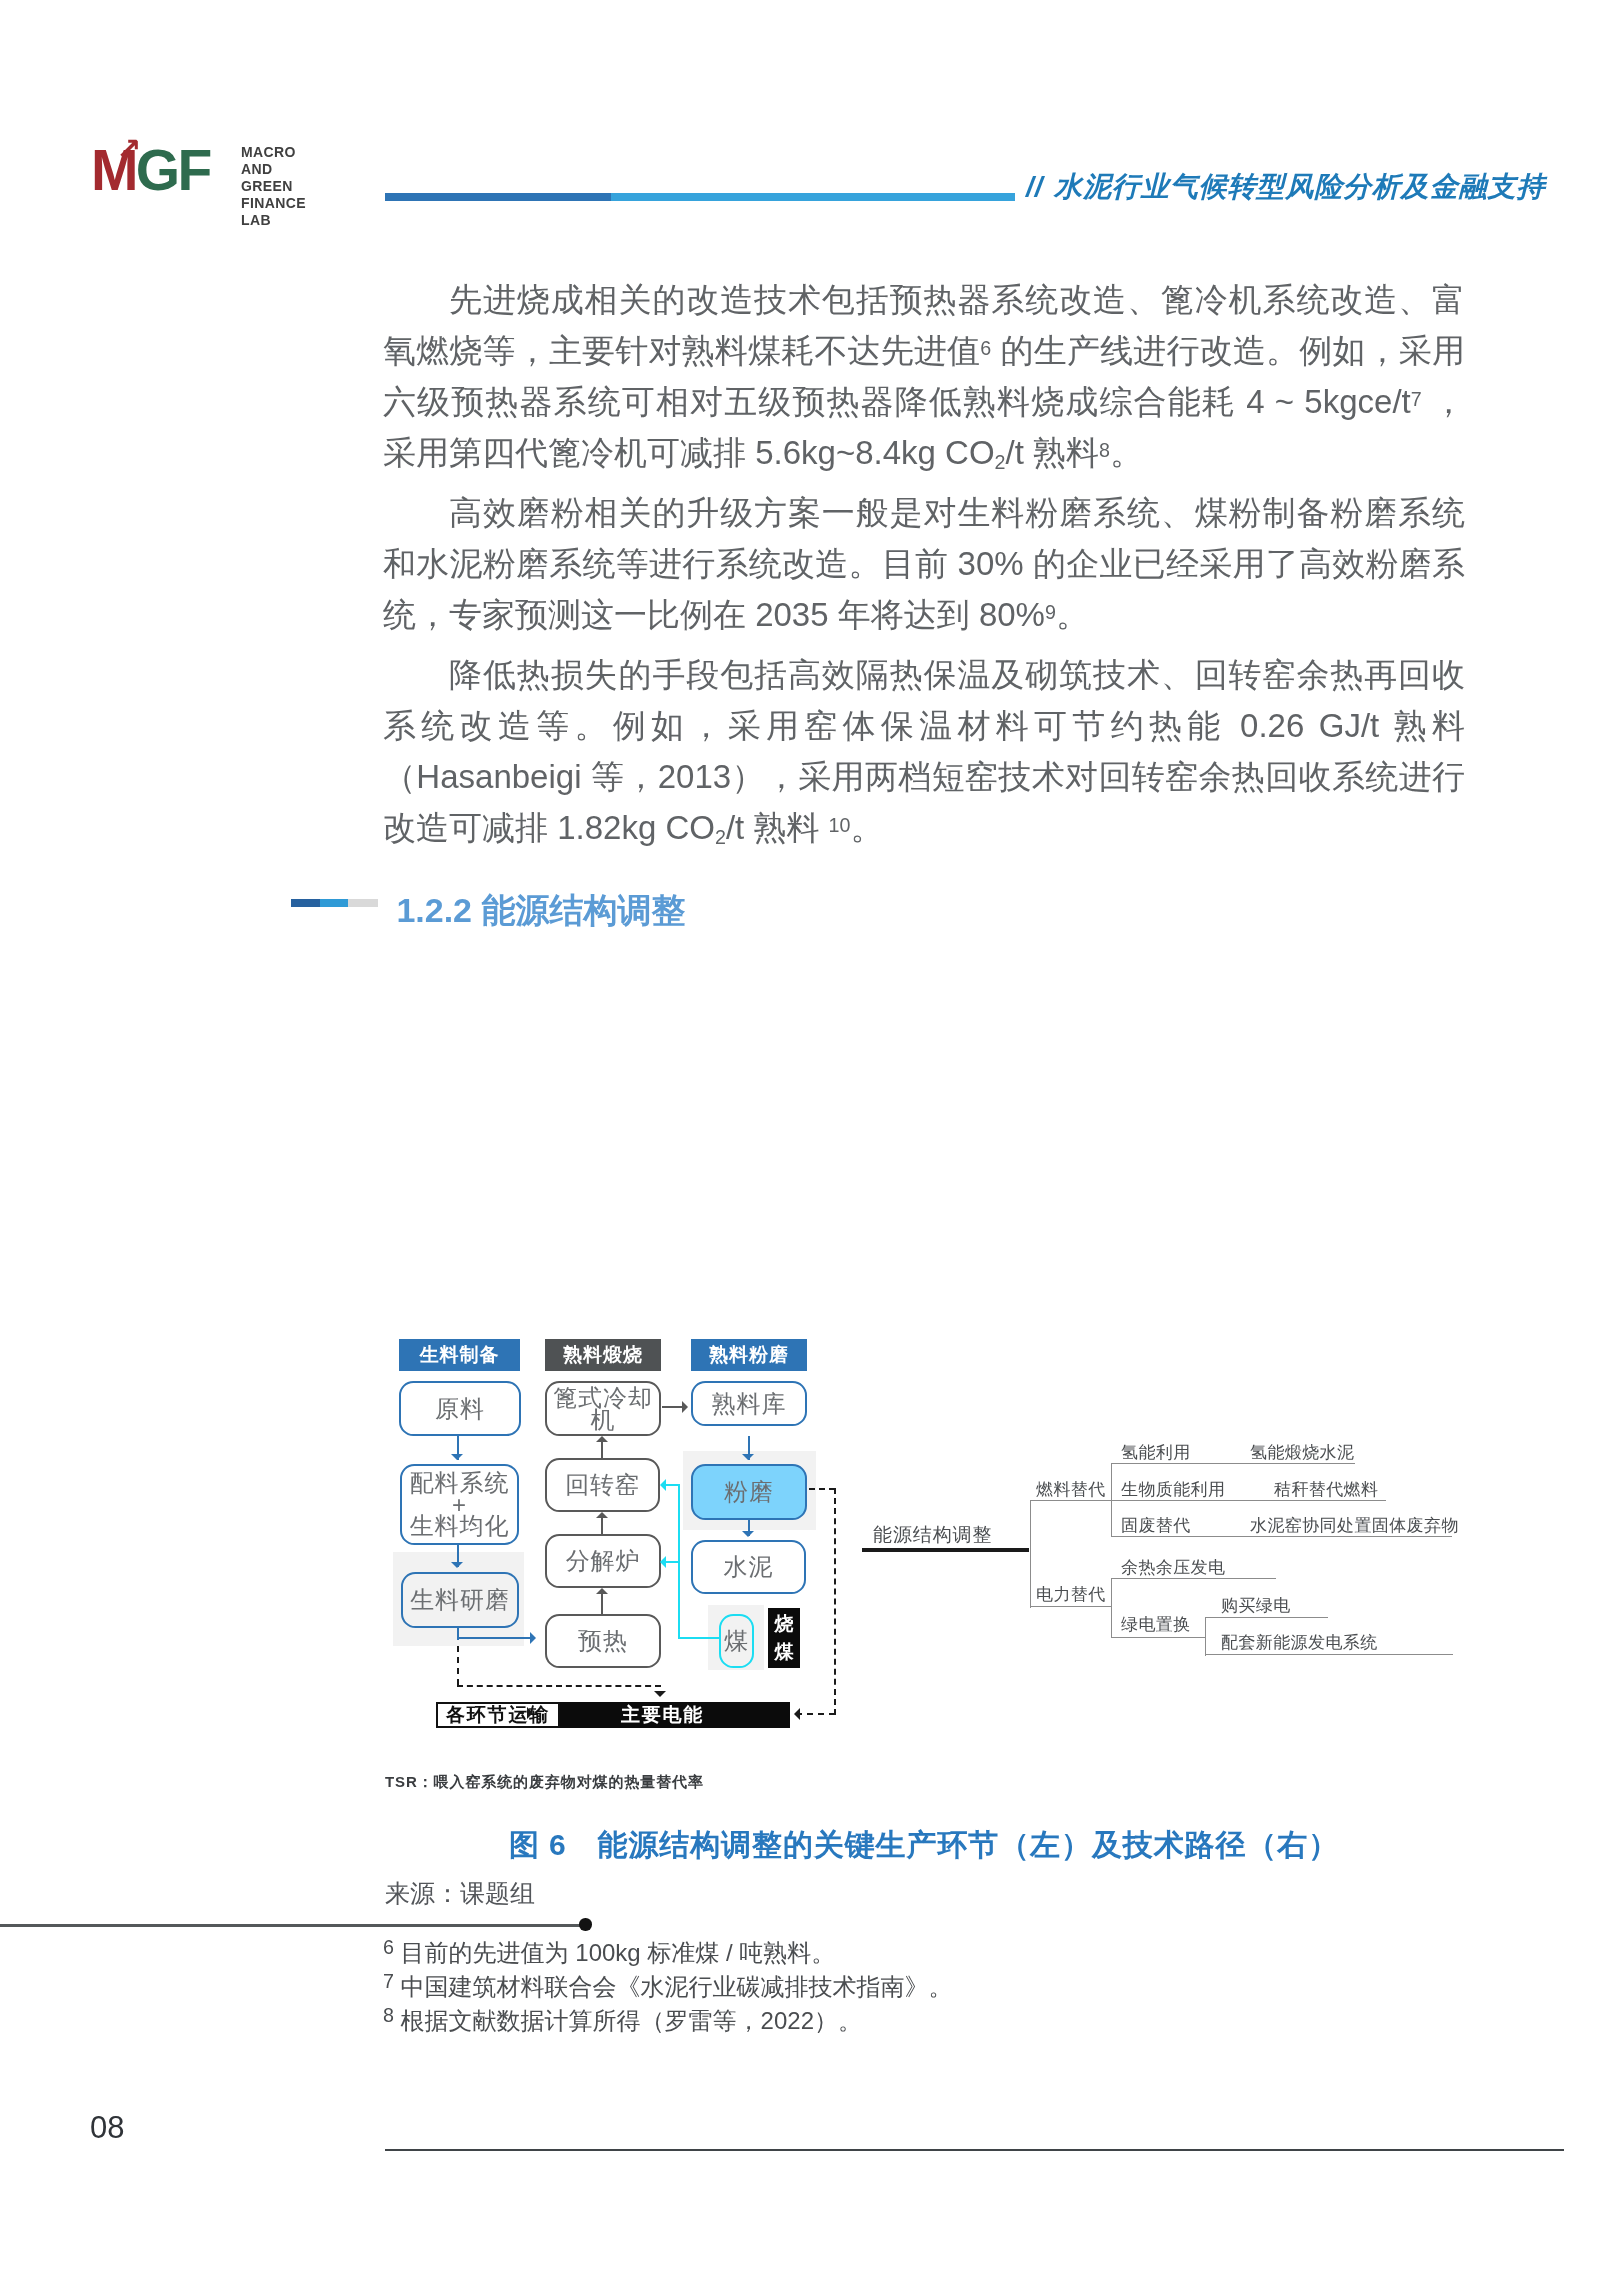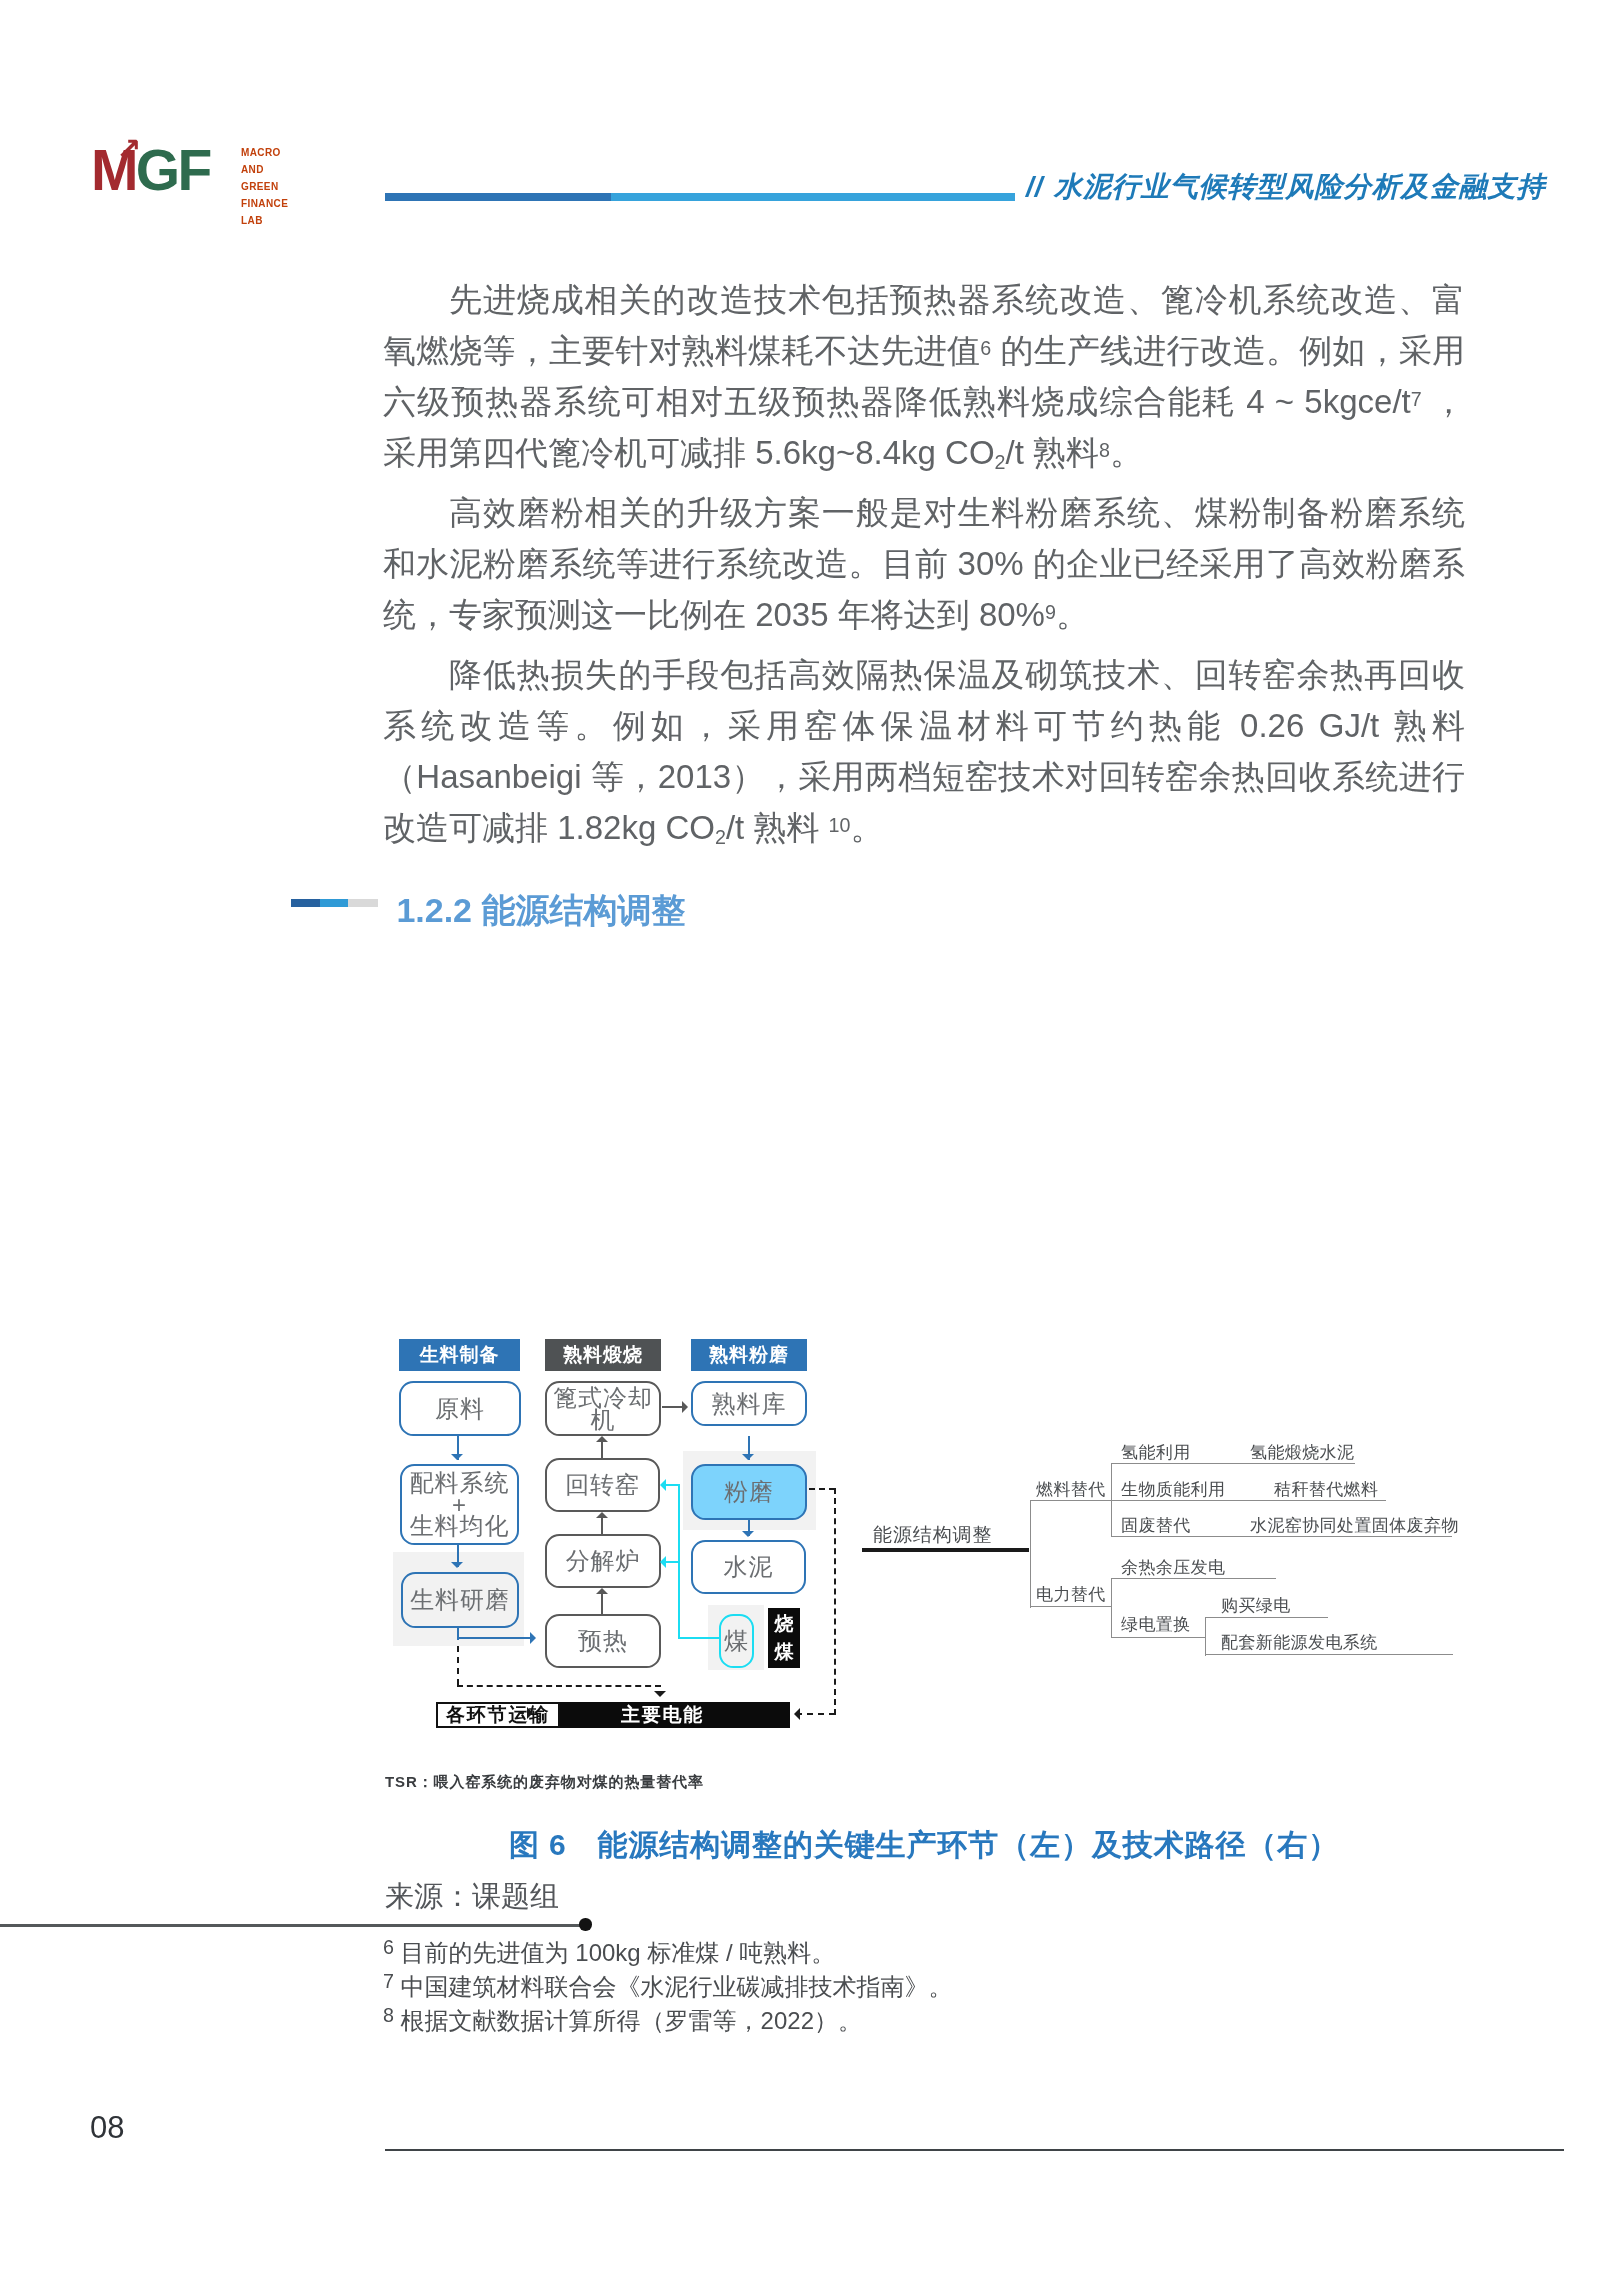--- a/index.html
+++ b/index.html
@@ -4,22 +4,22 @@
 <style>
   html,body{margin:0;padding:0;background:#e8e8e8;}
   .page{position:relative;width:1609px;height:2293px;background:#ffffff;overflow:hidden;
         font-family:"Liberation Sans","DejaVu Sans",sans-serif;}
   
   .logo-wrap{position:absolute;left:91px;top:142px;}
   .logo-letters{font-size:57px;font-weight:800;letter-spacing:-2.7px;line-height:57px;}
   .logo-m{color:#A32A2F;}
   .logo-gf{color:#2E6B4E;}
   .logo-arrow{position:absolute;left:25px;top:-10.7px;font-size:30px;font-weight:800;color:#A32A2F;}
-  .logo-tagline{position:absolute;left:150px;top:1.8px;font-size:10px;line-height:17px;
-        font-weight:700;color:#c2410c;letter-spacing:0.4px;white-space:pre-line;}
+  .logo-tagline{position:absolute;left:150px;top:1.8px;font-size:14px;line-height:17px;
+        font-weight:700;color:#404040;letter-spacing:0.4px;white-space:pre-line;}
   .hline{position:absolute;height:8px;}
   .hline.dark{left:385px;top:193px;width:226px;background:#2E74B5;}
   .hline.light{left:611px;top:193px;width:404px;background:#36A3DC;}
   .doc-title{position:absolute;left:1026px;top:168px;width:552px;font-size:28px;font-weight:700;
         font-style:italic;color:#1E7AB8;letter-spacing:0.9px;white-space:nowrap;}
   .doc-title .slashes{margin-right:10.7px;}
   
   .body-text{position:absolute;left:383px;top:274px;width:1082px;color:#606366;
         font-size:33px;line-height:51px;text-align:justify;}
   .para{margin:0;text-indent:2em;}
@@ -42,21 +42,21 @@
         justify-content:center;font-size:19px;font-weight:700;letter-spacing:1.8px;}
   .blackbox.vert{flex-direction:column;justify-content:space-evenly;letter-spacing:0;}
   .outlinebox{background:#fff;border:2.7px solid #111;display:flex;align-items:center;
         justify-content:center;font-size:19px;font-weight:700;color:#111;letter-spacing:1.8px;}
   .fline{position:absolute;}
   .tree-label{position:absolute;font-size:17px;color:#4a4d50;white-space:nowrap;letter-spacing:0.4px;}
   .tree-root{font-size:19px;letter-spacing:0.9px;}
   .tsr-note{position:absolute;left:385px;top:1773px;font-size:15px;font-weight:700;color:#3a3d40;letter-spacing:0.9px;}
   .fig-caption{position:absolute;left:383px;top:1825px;width:1082px;text-align:center;
         font-size:30px;font-weight:700;color:#2878BE;letter-spacing:0.9px;}
-  .fig-source{position:absolute;left:385px;top:1877px;font-size:29px;color:#53565a;}
+  .fig-source{position:absolute;left:385px;top:1877px;font-size:25px;color:#53565a;}
   
   .fn-sep{position:absolute;left:0;top:1924px;width:591px;height:2.7px;background:#54585a;}
   .fn-dot{position:absolute;left:579px;top:1918px;width:12.5px;height:12.5px;border-radius:50%;background:#121212;}
   .footnotes{position:absolute;left:383px;top:1936px;width:1191px;font-size:24px;
         line-height:34px;color:#4a4d50;}
   .fn{white-space:nowrap;}
   .fn .cont{display:block;padding-left:14.3px;}
   .bottom-rule{position:absolute;left:385px;top:2149px;width:1179px;height:1.8px;background:#3f4447;}
   .page-num{position:absolute;left:90px;top:2110px;font-size:31px;color:#2f3338;}
 </style>

